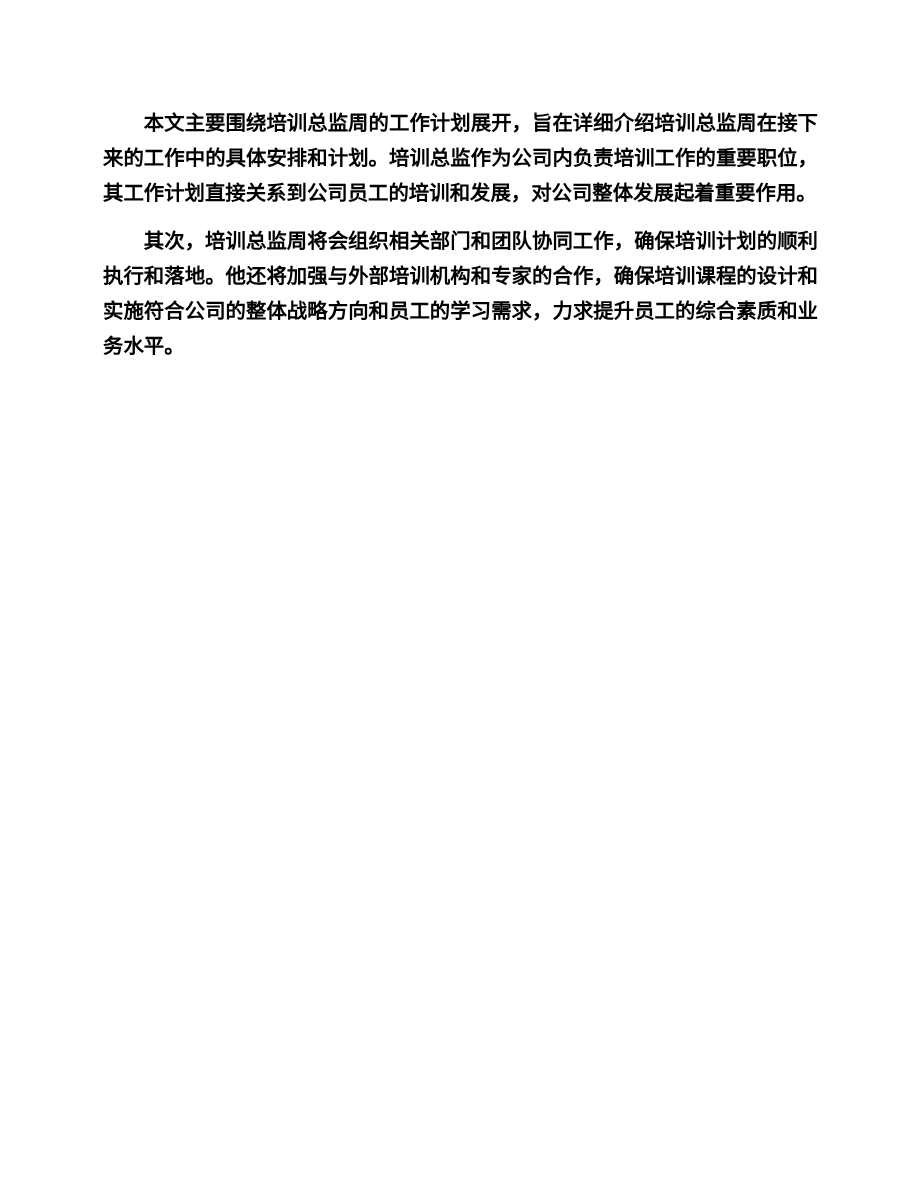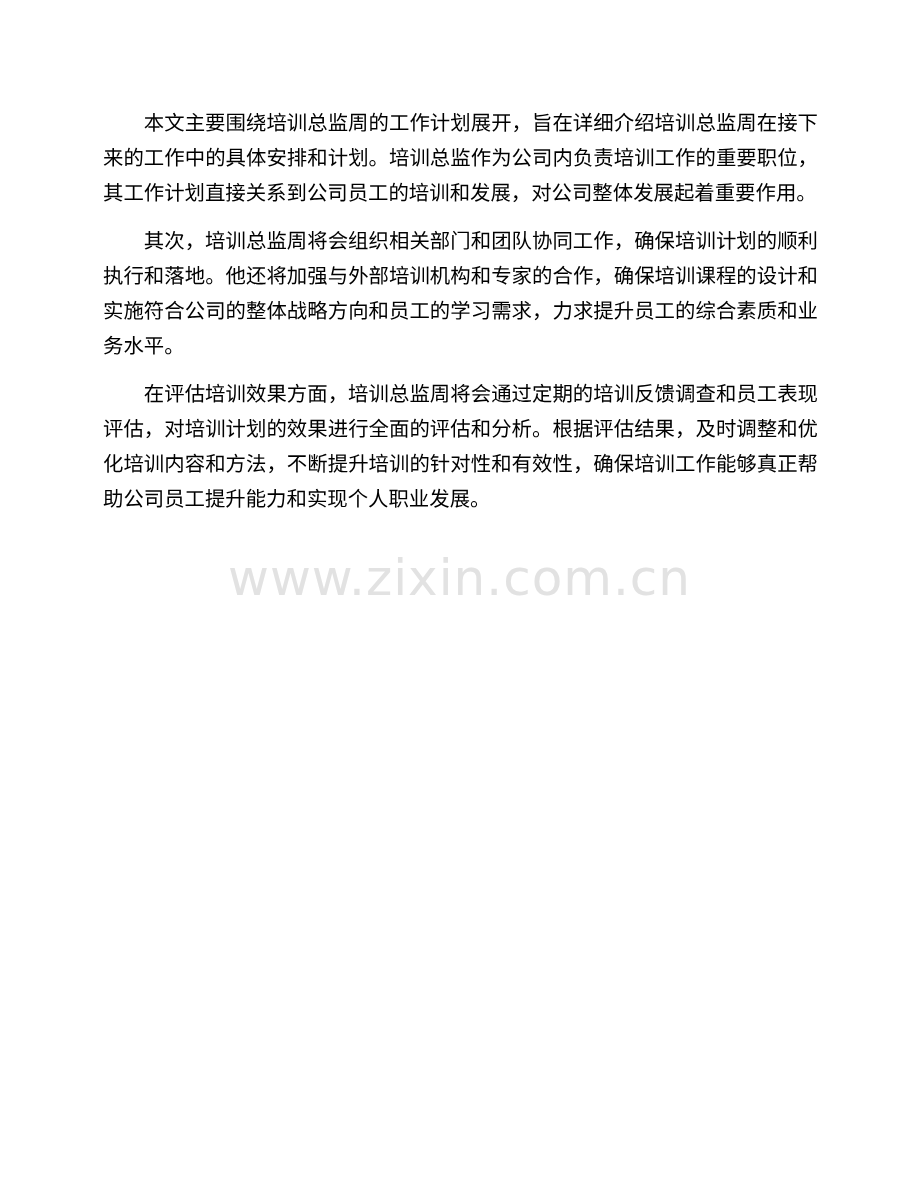--- a/index.html
+++ b/index.html
@@ -40,20 +40,21 @@
   }
   .doc-body p {
     margin: 0 0 13px 0;
     font-size: 20.4px;
     line-height: 35px;
     text-align: justify;
     text-justify: inter-character;
     text-indent: 2em;
     color: #000000;
     word-break: break-all;
+    font-weight: bold;
   }
   .watermark {
     position: absolute;
     z-index: 1;
     left: 228px;
     top: 553px;
     font-family: "DejaVu Sans", "Liberation Sans", sans-serif;
     font-size: 50px;
     line-height: 50px;
     letter-spacing: 1px;
@@ -61,22 +62,20 @@
     white-space: nowrap;
     user-select: none;
     pointer-events: none;
   }
 </style>
 </head>
 <body>
 
 <div class="page">
 
-  <div class="watermark">www.zixin.com.cn</div>
 
 
   <div class="doc-body">
     <p>本文主要围绕培训总监周的工作计划展开，旨在详细介绍培训总监周在接下来的工作中的具体安排和计划。培训总监作为公司内负责培训工作的重要职位，其工作计划直接关系到公司员工的培训和发展，对公司整体发展起着重要作用。</p>
     <p>其次，培训总监周将会组织相关部门和团队协同工作，确保培训计划的顺利执行和落地。他还将加强与外部培训机构和专家的合作，确保培训课程的设计和实施符合公司的整体战略方向和员工的学习需求，力求提升员工的综合素质和业务水平。</p>
-    <p>在评估培训效果方面，培训总监周将会通过定期的培训反馈调查和员工表现评估，对培训计划的效果进行全面的评估和分析。根据评估结果，及时调整和优化培训内容和方法，不断提升培训的针对性和有效性，确保培训工作能够真正帮助公司员工提升能力和实现个人职业发展。</p>
   </div>
 
 </div>
 
 </body></html>

